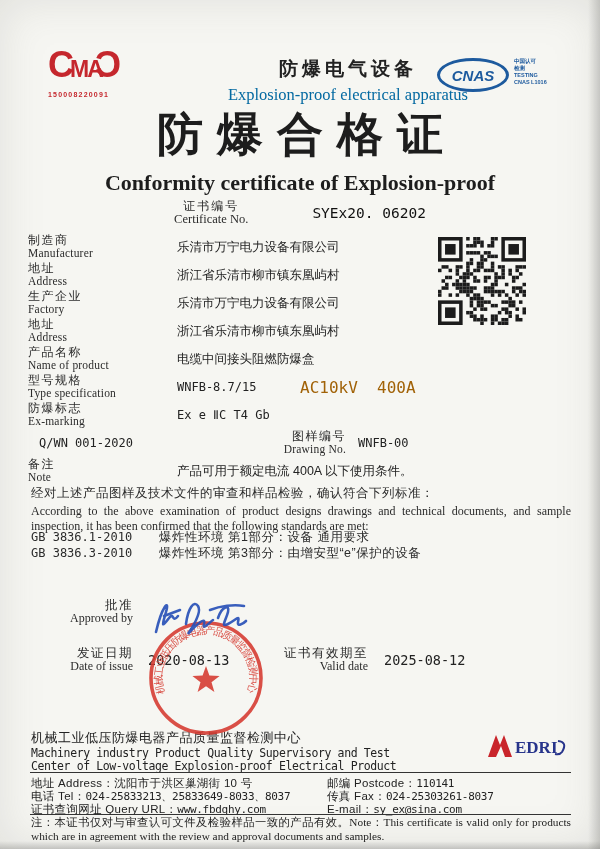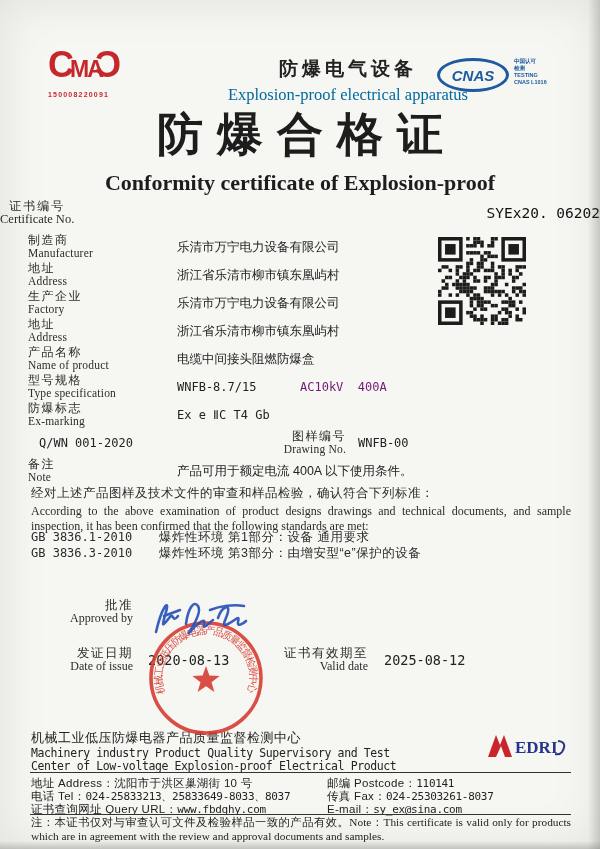--- a/index.html
+++ b/index.html
@@ -32,34 +32,34 @@
     display:flex;align-items:center;justify-content:center;
     font-weight:bold;font-style:italic;font-size:15px;color:#1d5a9e;letter-spacing:0;}
   .cnas-side{margin-left:5px;font-size:5.5px;line-height:7px;color:#1d5a9e;font-weight:bold;}
 
   
   .main-title{left:0;top:104px;width:600px;text-align:center;font-size:46px;font-weight:900;
     letter-spacing:14px;text-indent:14px;color:#1d1d1d;}
   .main-title-en{left:0;top:170px;width:600px;text-align:center;font-size:22px;font-weight:bold;color:#1d1d1d;}
 
   
-  .certno{left:0;top:200px;width:600px;display:flex;justify-content:space-between;align-items:center;gap:48px;}
+  .certno{left:0;top:200px;width:600px;display:flex;justify-content:center;align-items:center;gap:48px;}
   .certno-label{text-align:center;line-height:1.1;}
   .certno-label .zh{font-size:12px;letter-spacing:2px;}
   .certno-label .en{font-size:12.5px;font-family:"Liberation Serif",serif;}
   .certno-val{margin-left:16px;font-size:14.5px;color:#111;}
 
   
   .frow{position:absolute;left:28px;width:544px;height:28px;display:flex;align-items:center;}
   .flabel{width:138px;flex:none;text-align:left;line-height:1.12;}
   .flabel .zh{font-size:12px;letter-spacing:1.5px;}
   .flabel .en{font-size:11.5px;font-family:"Liberation Serif",serif;letter-spacing:.2px;}
   .fval{margin-left:11px;font-size:12.5px;white-space:pre;color:#222;}
   .fval.mono{font-size:12px;}
-  .fval2{position:absolute;left:272px;font-size:12px;color:#701a75;white-space:pre;}
+  .fval2{position:absolute;left:272px;font-size:16px;color:#a16207;white-space:pre;}
   .fx-label{position:absolute;left:238px;width:80px;text-align:right;line-height:1.12;}
   .fx-val{position:absolute;left:330px;font-size:12px;color:#222;}
 
   .qr{left:438px;top:237px;width:88px;height:88px;}
 
   
   .stmt{left:31px;top:485px;width:540px;}
   .stmt-zh{font-size:12.5px;letter-spacing:.5px;}
   .stmt-en{font-size:12px;font-family:"Liberation Serif",serif;text-align:justify;line-height:14.5px;margin-top:2px;}
   .std-line{position:absolute;left:31px;display:flex;align-items:baseline;}

